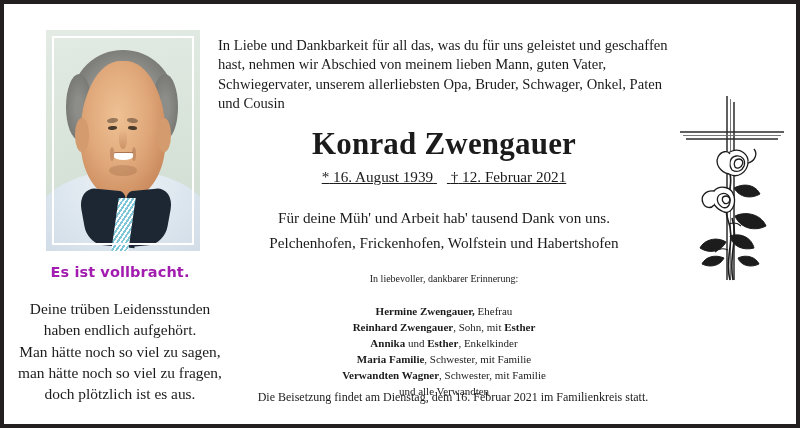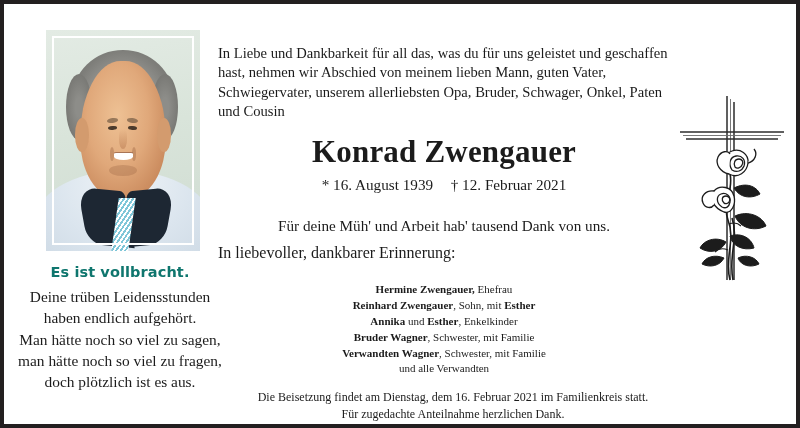--- a/index.html
+++ b/index.html
@@ -208,64 +208,66 @@
     top: 258px;
     width: 212px;
     text-align: center;
     line-height: 1.38;
   }
   #poem-title {
     font-family: "DejaVu Sans", sans-serif;
     font-size: 14.5px;
     font-weight: 600;
     letter-spacing: .1px;
-    margin-bottom: 4px;
-    color: #0f766e;
+    margin-bottom: 16px;
+    color: #a21caf;
   }
   .poem-line {
     font-family: "Liberation Serif", serif;
     font-size: 15.4px;
     color: #1b1b1b;
   }
 
   
   #main {
     position: absolute;
     left: 214px;
-    top: 40px;
+    top: 32px;
     width: 452px;
   }
   #intro {
     font-size: 14.6px;
     line-height: 1.33;
     text-align: left;
   }
   #name {
     text-align: center;
     font-size: 31px;
     font-weight: bold;
     letter-spacing: .2px;
     margin-top: 14px;
     line-height: 1.05;
   }
   #dates {
     text-align: center;
     font-size: 15.2px;
     margin-top: 8px;
+    text-decoration: underline;
   }
   #dates .sep { display: inline-block; width: 10px; }
   #thanks {
     margin-top: 20px;
     font-size: 15.2px;
     line-height: 1.62;
     text-align: center;
   }
   #memory-intro {
-    margin-top: 5px;
-    font-size: 16px;
+    margin-top: 18px;
+    text-align: center;
+    font-size: 10px;
   }
   #mourners {
     margin-top: 20px;
     text-align: center;
     font-size: 11px;
     line-height: 1.45;
   }
   #mourners b { font-weight: bold; }
   #footer {
     position: absolute;
@@ -336,49 +338,49 @@
     <div id="dates">
       <span>*</span>
       <span>16. August 1939</span>
       <span class="sep"></span>
       <span>†</span>
       <span>12. Februar 2021</span>
     </div>
 
     <div id="thanks">
       <div>Für deine Müh' und Arbeit hab' tausend Dank von uns.</div>
+      <div>Pelchenhofen, Frickenhofen, Wolfstein und Habertshofen</div>
     </div>
 
     <div id="memory-intro">In liebevoller, dankbarer Erinnerung:</div>
 
     <div id="mourners">
       <div>
         <b>Hermine Zwengauer,</b><span> Ehefrau</span>
       </div>
       <div>
         <b>Reinhard Zwengauer</b><span>, Sohn, mit </span><b>Esther</b>
       </div>
       <div>
         <b>Annika</b><span> und </span><b>Esther</b><span>, Enkelkinder</span>
       </div>
       <div>
-        <b>Bruder Wagner</b><span>, Schwester, mit Familie</span>
+        <b>Maria Familie</b><span>, Schwester, mit Familie</span>
       </div>
       <div>
         <b>Verwandten Wagner</b><span>, Schwester, mit Familie</span>
       </div>
       <div>
         <span>und alle Verwandten</span>
       </div>
     </div>
   </div>
 
   <div id="footer">
     <div>Die Beisetzung findet am Dienstag, dem 16. Februar 2021 im Familienkreis statt.</div>
-    <div>Für zugedachte Anteilnahme herzlichen Dank.</div>
   </div>
 
   <div id="cross-art">
     <svg viewBox="0 0 120 196" xmlns="http://www.w3.org/2000/svg">
       <g fill="none" stroke="#2b2b2b" stroke-width="1.5">
 
         <line x1="55" y1="6" x2="55" y2="190"></line>
         <line x1="62" y1="12" x2="62" y2="190"></line>
         <line x1="58.5" y1="9" x2="58.5" y2="190" stroke-width="0.9" stroke="#6a6a6a"></line>
 

